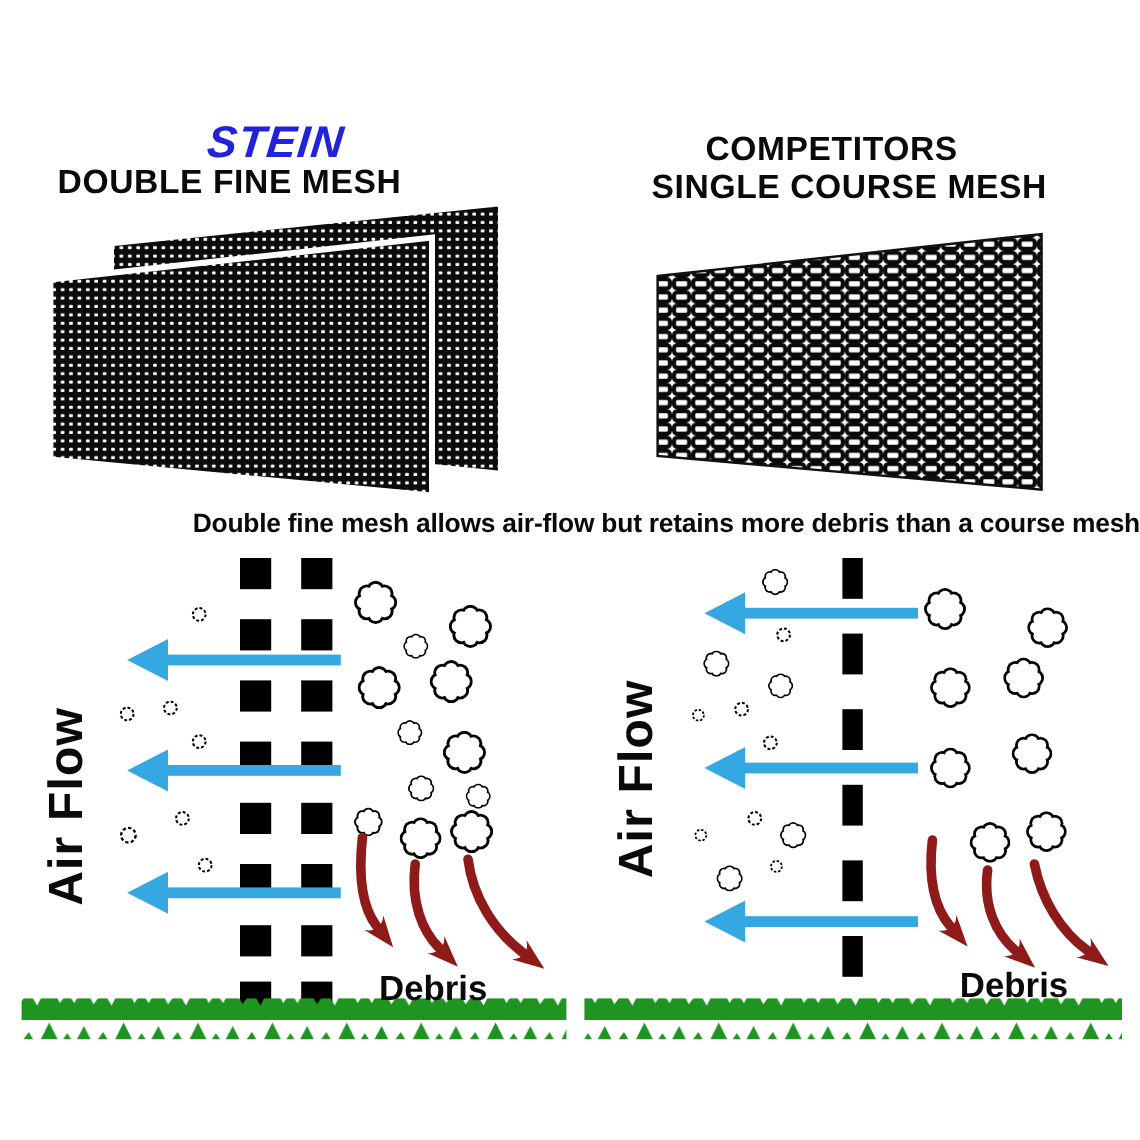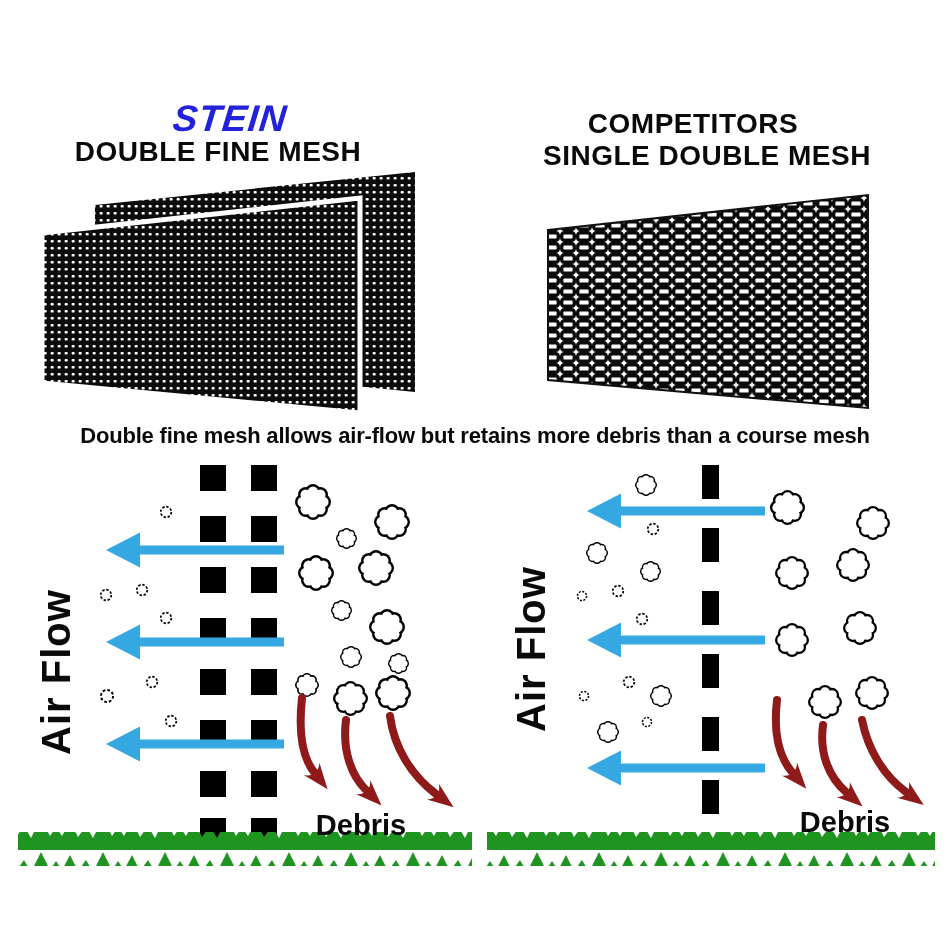--- a/index.html
+++ b/index.html
@@ -7,24 +7,24 @@
     position:relative;width:950px;height:950px;background:#fff;overflow:hidden;
     font-family:"Liberation Sans",sans-serif;color:#0a0a0a;
   }
   .art{position:absolute;left:0;top:0;}
   .txt{position:absolute;white-space:nowrap;}
   .brand{
     left:140px;top:98px;width:180px;text-align:center;
     font-size:37px;font-weight:bold;font-style:italic;
     color:#2222dd;letter-spacing:1px;transform:skewX(-6deg);
   }
-  .title-left{left:58px;top:136px;width:320px;text-align:center;font-size:28px;font-weight:bold;letter-spacing:.5px;}
+  .title-left{left:48px;top:136px;width:320px;text-align:left;font-size:28px;font-weight:bold;letter-spacing:.5px;}
   .title-r1{left:543px;top:108px;width:300px;text-align:center;font-size:28px;font-weight:bold;letter-spacing:.5px;}
   .title-r2{left:543px;top:140px;width:300px;text-align:center;font-size:28px;font-weight:bold;letter-spacing:.5px;}
-  .caption{left:0;top:423px;width:950px;text-align:center;font-size:22px;font-weight:bold;letter-spacing:-.2px;}
+  .caption{left:0;top:423px;width:950px;text-align:right;font-size:22px;font-weight:bold;letter-spacing:-.2px;}
   .airflow{
     font-size:40px;font-weight:bold;letter-spacing:1px;
     transform:translate(-50%,-50%) rotate(-90deg);
   }
   .airflow-left{left:56px;top:672px;}
   .airflow-right{left:531px;top:649px;}
   .debris{font-size:29px;font-weight:bold;transform:translate(-50%,-50%);}
   .debris-left{left:361px;top:825px;}
   .debris-right{left:845px;top:822px;}
   .barrow{fill:#35a8e1;}
@@ -200,20 +200,20 @@
       <path class="redpath" marker-end="url(#redTip)" d="M862,720 C868,750 884,776 906,792"></path>
     </g>
 
     <rect x="18" y="832" width="454" height="34" fill="url(#grassPat)"></rect>
     <rect x="487" y="832" width="448" height="34" fill="url(#grassPat)"></rect>
   </svg>
 
   <div class="txt brand">STEIN</div>
   <div class="txt title-left">DOUBLE FINE MESH</div>
   <div class="txt title-r1">COMPETITORS</div>
-  <div class="txt title-r2">SINGLE DOUBLE MESH</div>
+  <div class="txt title-r2">SINGLE COURSE MESH</div>
   <div class="txt caption">Double fine mesh allows air-flow but retains more debris than a course mesh</div>
 
   <div class="txt airflow airflow-left">Air Flow</div>
   <div class="txt airflow airflow-right">Air Flow</div>
   <div class="txt debris debris-left">Debris</div>
   <div class="txt debris debris-right">Debris</div>
 </div>
 
 </body></html>

